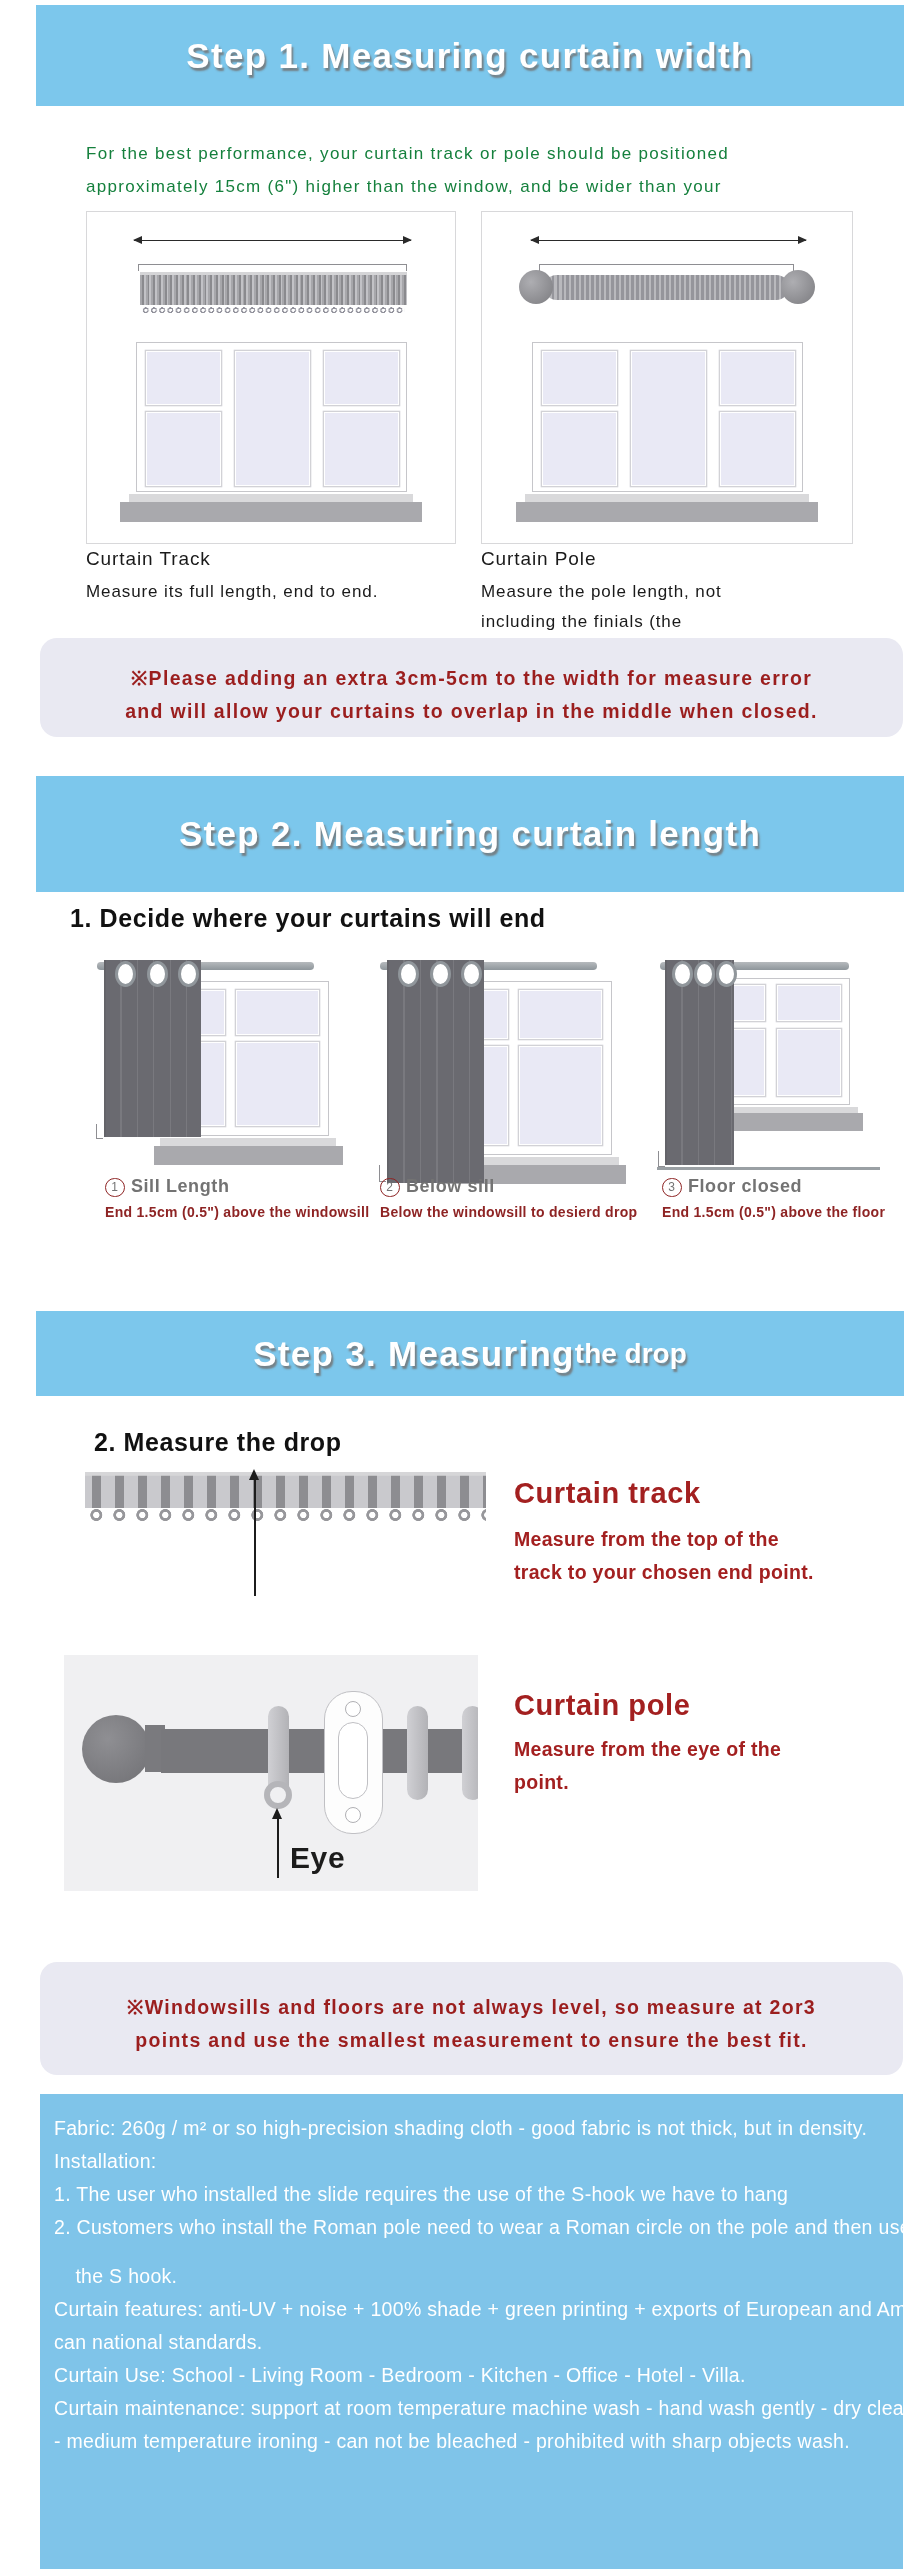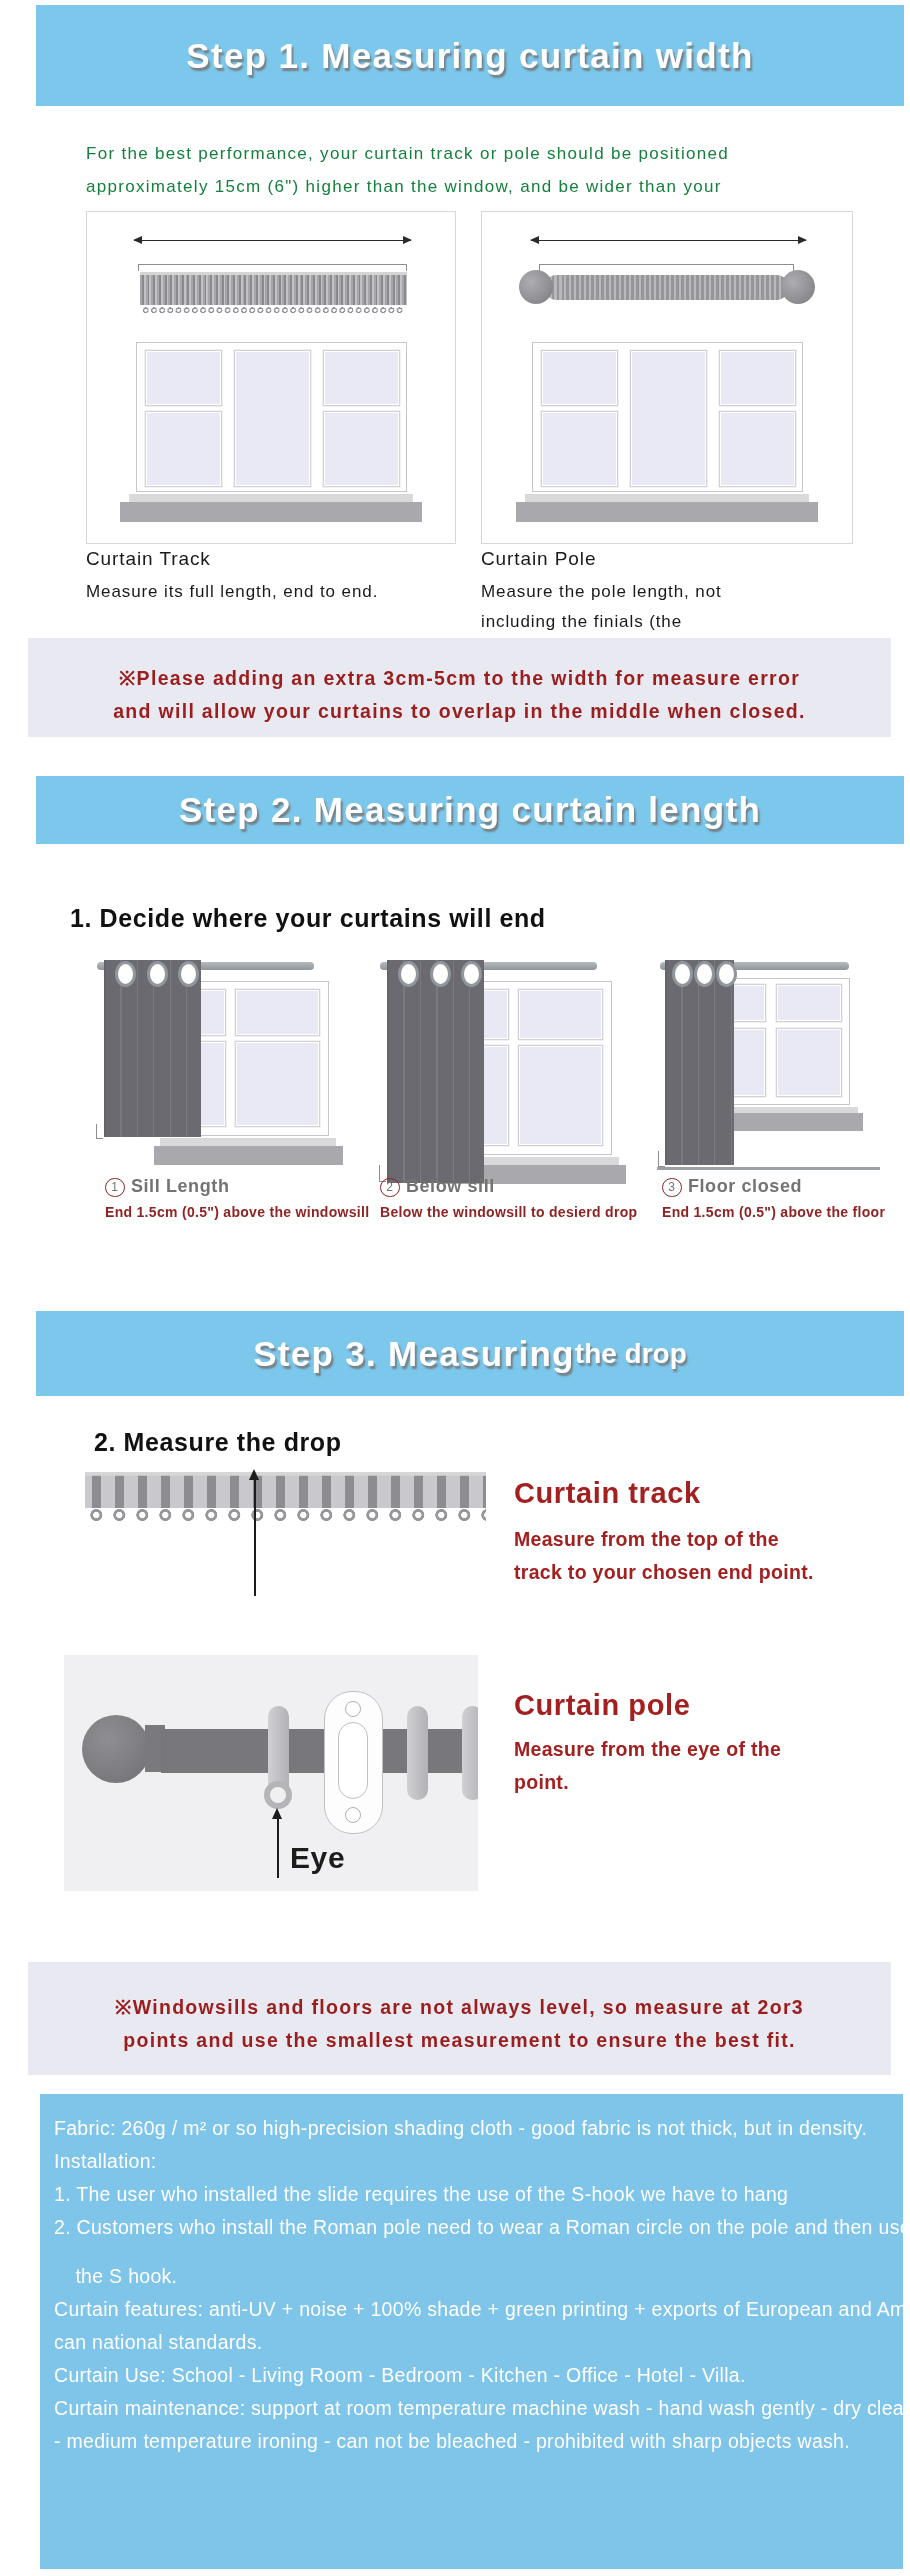--- a/index.html
+++ b/index.html
@@ -14,21 +14,21 @@
   .banner-sub{color:#ffffff;font-weight:bold;font-size:28px;letter-spacing:0px;margin-left:0;
     text-shadow:1.9px 2.5px 1.9px rgba(115,115,115,0.85);}
 
   
   .intro{color:#15803d;font-size:17px;letter-spacing:1.3px;line-height:33px;white-space:nowrap;}
   .plabel{color:#1a1a1a;font-size:19px;letter-spacing:0.9px;white-space:nowrap;}
   .pdesc{color:#1a1a1a;font-size:17px;letter-spacing:0.9px;line-height:30px;white-space:nowrap;}
   .heading{color:#111111;font-weight:bold;font-size:25px;letter-spacing:0.6px;white-space:nowrap;}
 
   
-  .notebox{left:28px;width:863px;background:#e9e9f2;text-align:center;}
+  .notebox{left:40px;width:863px;background:#e9e9f2;text-align:center;border-radius:17px;}
   .noteline{color:#9b1e1e;font-weight:bold;font-size:19.5px;letter-spacing:1.3px;line-height:33px;white-space:nowrap;}
 
   
   .panel{background:#ffffff;border:1.3px solid #d8d8da;}
   .darrow{height:0;border-top:1.9px solid #2a2a2a;}
   .darrow::before{content:'';position:absolute;left:-0.6px;top:-5px;width:0;height:0;
     border-right:9.4px solid #2a2a2a;border-top:4.4px solid transparent;border-bottom:4.4px solid transparent;}
   .darrow::after{content:'';position:absolute;right:-0.6px;top:-5px;width:0;height:0;
     border-left:9.4px solid #2a2a2a;border-top:4.4px solid transparent;border-bottom:4.4px solid transparent;}
   .measure-line{height:6.3px;border-top:1.3px solid #8e8e92;}
@@ -136,21 +136,21 @@
   <div class="abs pdesc" style="left:86px;top:577px;">Measure its full length, end to end.</div>
   <div class="abs plabel" style="left:481px;top:548px;">Curtain Pole</div>
   <div class="abs pdesc" style="left:481px;top:577px;">Measure the pole length, not</div>
   <div class="abs pdesc" style="left:481px;top:607px;">including the finials (the</div>
 
   <div class="abs notebox" style="top:638px;height:99px;padding-top:24px;box-sizing:border-box;">
     <div class="noteline"><span>※</span><span>Please adding an extra 3cm-5cm to the width for measure error</span></div>
     <div class="noteline">and will allow your curtains to overlap in the middle when closed.</div>
   </div>
 
-  <div class="abs banner" style="top:776px;height:68px;">
+  <div class="abs banner" style="top:776px;height:116px;">
     <div class="banner-title">Step 2. Measuring curtain length</div>
   </div>
 
   <div class="abs heading" style="left:70px;top:904px;">1. Decide where your curtains will end</div>
 
   <div>
     <div class="abs rod2" style="left:97px;top:962px;width:217px;"></div>
     <div class="abs win2" style="left:167px;top:981px;width:160px;height:153px;">
       <div class="pane" style="left:7.5px;top:7.5px;width:47px;height:43px;"></div>
       <div class="pane" style="left:7.5px;top:60px;width:47px;height:82px;"></div>

